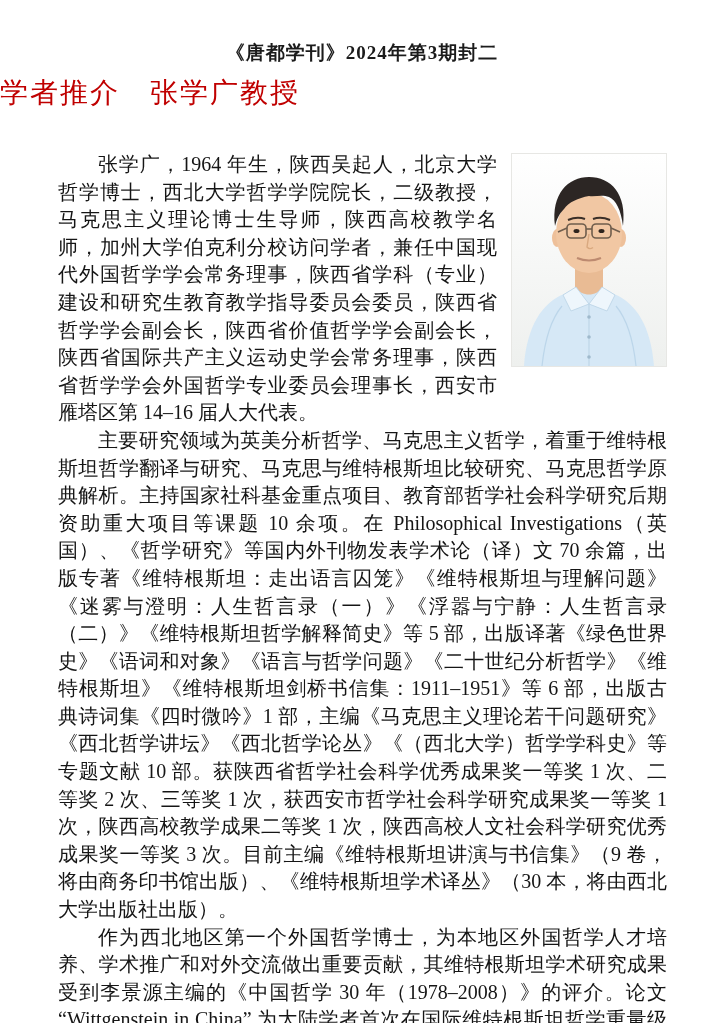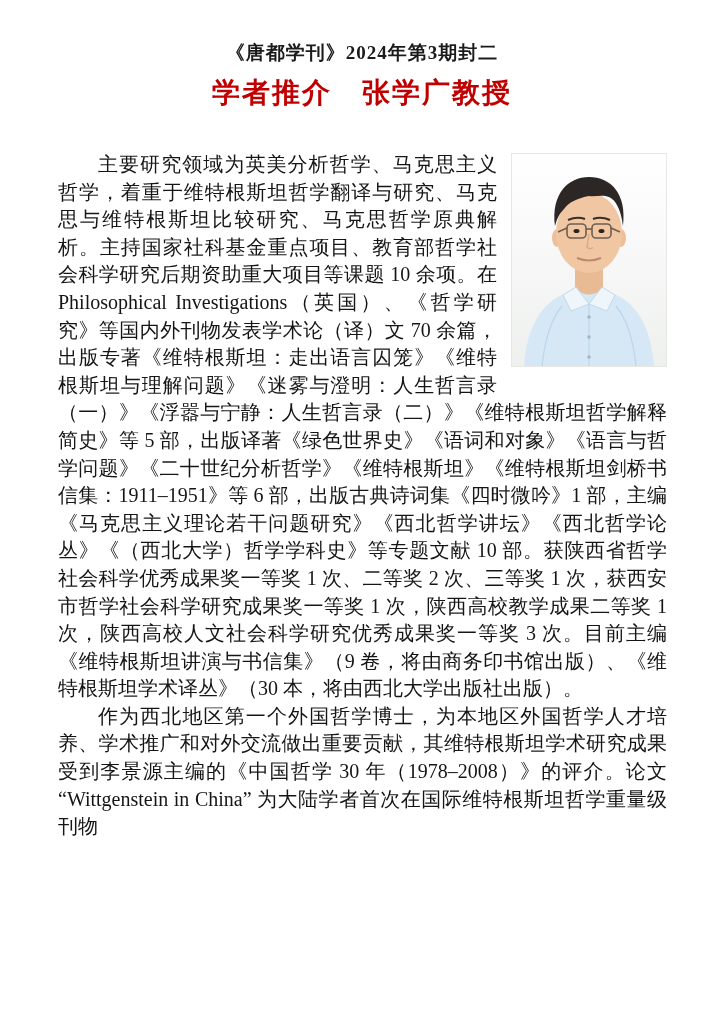--- a/index.html
+++ b/index.html
@@ -16,23 +16,22 @@
   .header-line {
     padding-top: 40px;
     text-align: center;
     font-size: 19px;
     font-weight: 700;
     letter-spacing: 1px;
     color: #1b1b1b;
   }
   .page-title {
     margin: 9px 0 8px 0;
-    text-align: center;
     font-size: 28px;
-    font-weight: 700;
+    font-weight: 400;
     letter-spacing: 2px;
     line-height: 1.25;
   }
   .doc-body {
     margin: 41px 57px 0 58px;
     font-size: 20px;
     line-height: 27.6px;
     text-align: justify;
     text-justify: inter-character;
   }
@@ -104,19 +103,20 @@
 
         <ellipse cx="64.5" cy="77" rx="3" ry="2" fill="#2e241e"></ellipse>
         <ellipse cx="89.5" cy="77" rx="3" ry="2" fill="#2e241e"></ellipse>
 
         <path d="M77 80 L75 93 Q77.5 96 81 93.5" stroke="#d9a87f" stroke-width="1.4" fill="none"></path>
 
         <path d="M65 104 Q77 109 89 104" stroke="#bd8a70" stroke-width="2" fill="none"></path>
       </svg>
     </figure>
 
+    <p class="para"><span>张学广，1964 年生，陕西吴起人，北京大学哲学博士，西北大学哲学学院院长，二级教授，马克思主义理论博士生导师，陕西高校教学名师，加州大学伯克利分校访问学者，兼任中国现代外国哲学学会常务理事，陕西省学科（专业）建设和研究生教育教学指导委员会委员，陕西省哲学学会副会长，陕西省价值哲学学会副会长，陕西省国际共产主义运动史学会常务理事，陕西省哲学学会外国哲学专业委员会理事长，西安市雁塔区第 14–16 届人大代表。</span></p>
 
     <p class="para"><span>主要研究领域为英美分析哲学、马克思主义哲学，着重于维特根斯坦哲学翻译与研究、马克思与维特根斯坦比较研究、马克思哲学原典解析。主持国家社科基金重点项目、教育部哲学社会科学研究后期资助重大项目等课题 10 余项。在 </span><span class="italic">Philosophical Investigations</span><span>（英国）、《哲学研究》等国内外刊物发表学术论（译）文 70 余篇，出版专著《维特根斯坦：走出语言囚笼》《维特根斯坦与理解问题》《迷雾与澄明：人生哲言录（一）》《浮嚣与宁静：人生哲言录（二）》《维特根斯坦哲学解释简史》等 5 部，出版译著《绿色世界史》《语词和对象》《语言与哲学问题》《二十世纪分析哲学》《维特根斯坦》《维特根斯坦剑桥书信集：1911–1951》等 6 部，出版古典诗词集《四时微吟》1 部，主编《马克思主义理论若干问题研究》《西北哲学讲坛》《西北哲学论丛》《（西北大学）哲学学科史》等专题文献 10 部。获陕西省哲学社会科学优秀成果奖一等奖 1 次、二等奖 2 次、三等奖 1 次，获西安市哲学社会科学研究成果奖一等奖 1 次，陕西高校教学成果二等奖 1 次，陕西高校人文社会科学研究优秀成果奖一等奖 3 次。目前主编《维特根斯坦讲演与书信集》（9 卷，将由商务印书馆出版）、《维特根斯坦学术译丛》（30 本，将由西北大学出版社出版）。</span></p>
 
     <p class="para"><span>作为西北地区第一个外国哲学博士，为本地区外国哲学人才培养、学术推广和对外交流做出重要贡献，其维特根斯坦学术研究成果受到李景源主编的《中国哲学 30 年（1978–2008）》的评介。论文 “Wittgenstein in China” 为大陆学者首次在国际维特根斯坦哲学重量级刊物 </span></p>
 
   </div>
 </div>
 
 </body></html>

